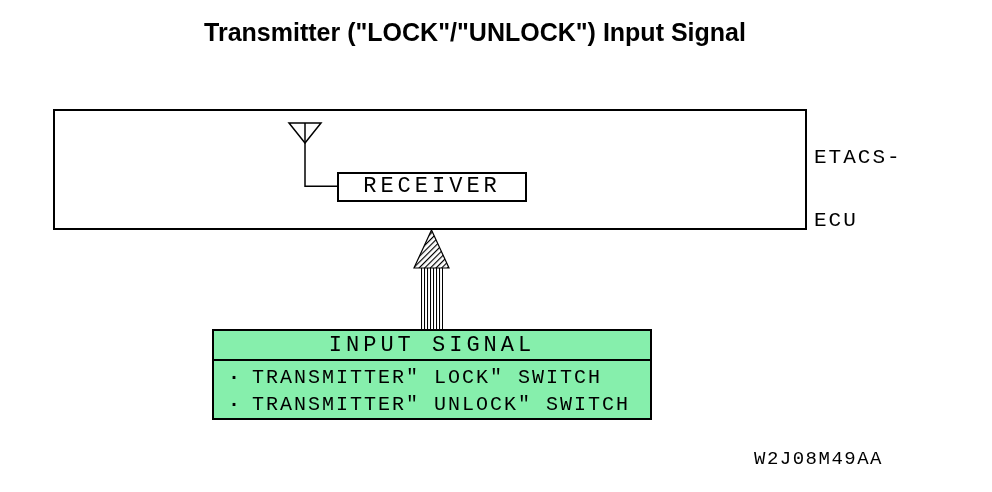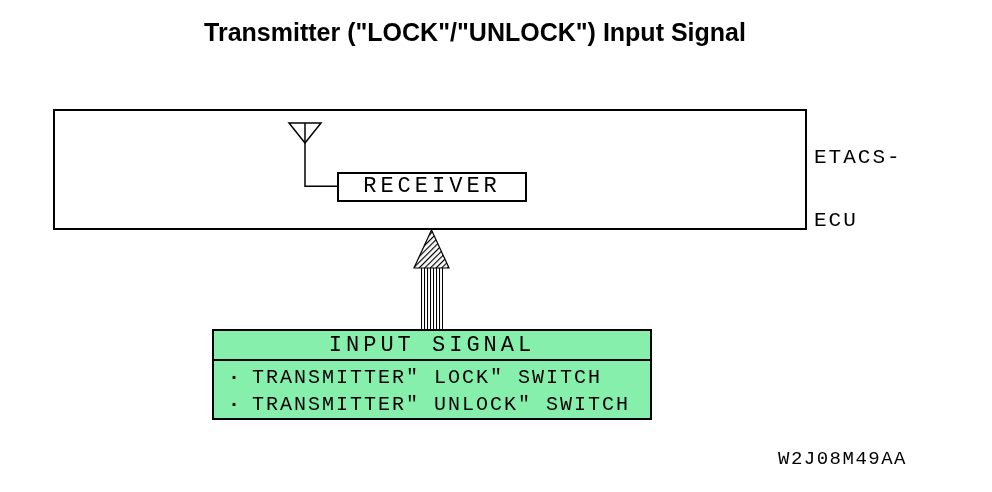--- a/index.html
+++ b/index.html
@@ -99,21 +99,21 @@
     letter-spacing: 2px;
     white-space: pre;
   }
   .bullet {
     font-size: 20px;
     font-weight: bold;
     margin-right: 10px;
   }
   .figure-code {
     position: absolute;
-    left: 778px;
+    left: 754px;
     top: 448px;
     font-size: 19px;
     letter-spacing: 1.5px;
     white-space: nowrap;
   }
 </style>
 </head>
 <body>
 
 <div class="canvas">

